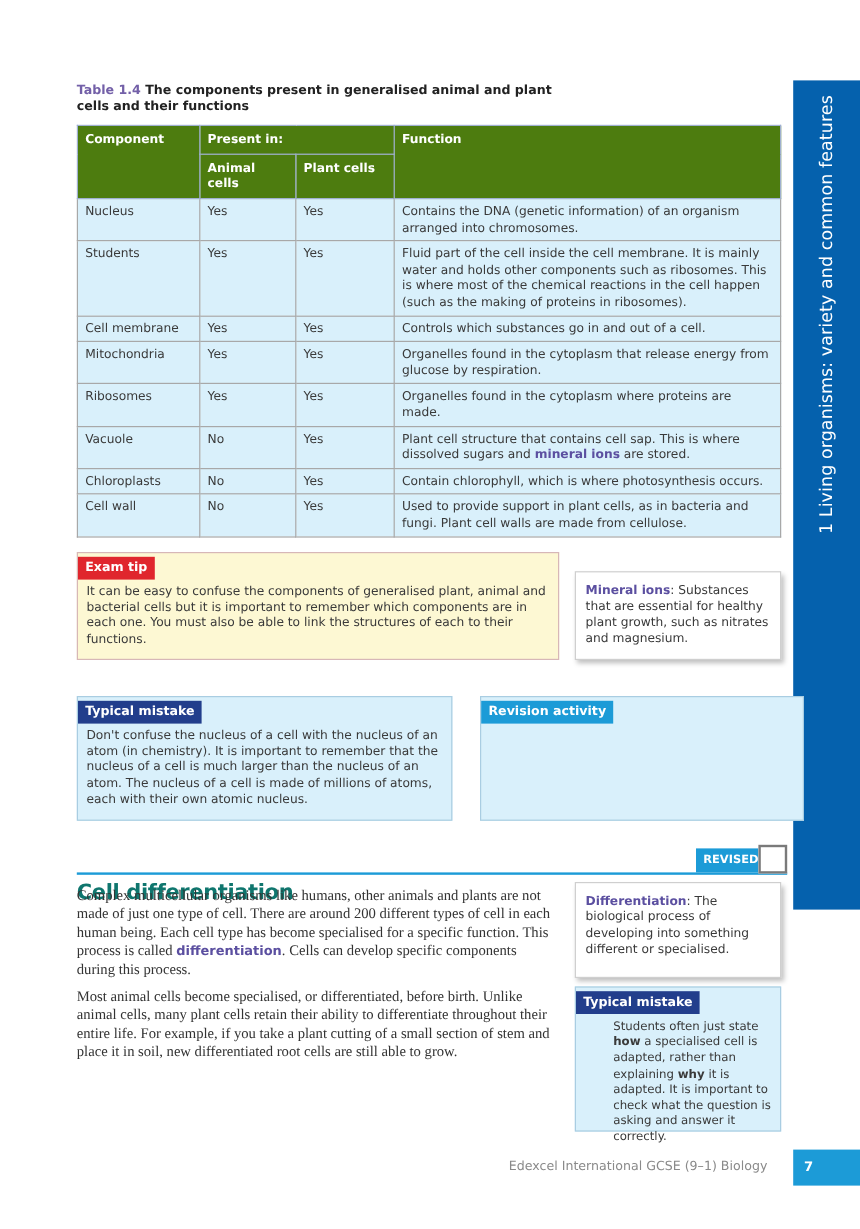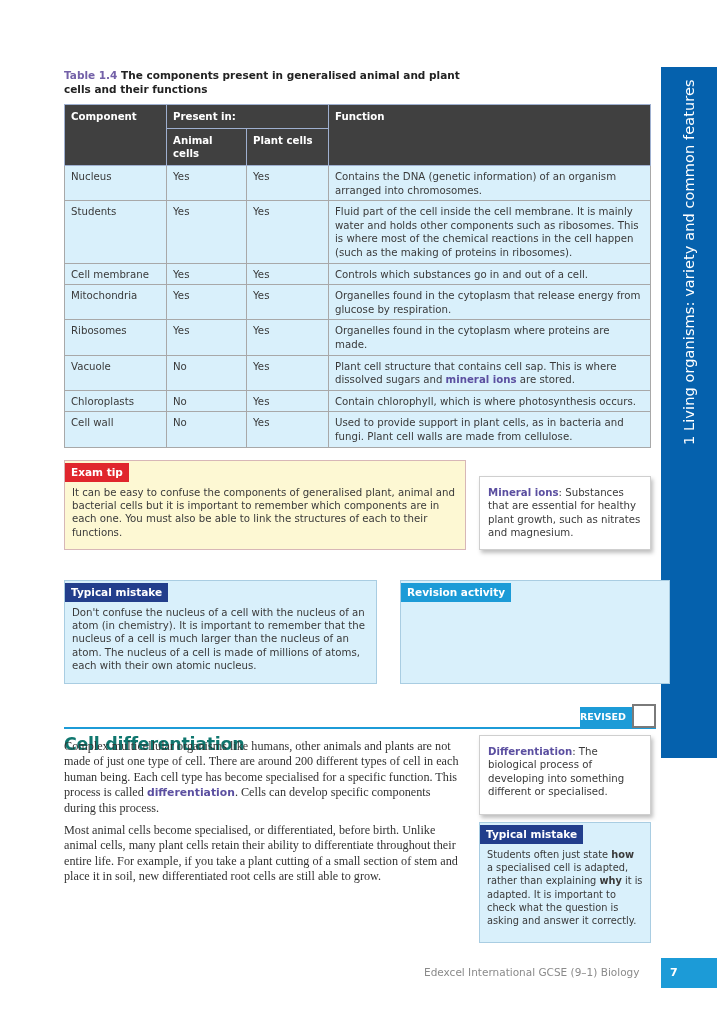--- a/index.html
+++ b/index.html
@@ -13,21 +13,21 @@
     transform-origin: 0 0; transform: translate(-11px, 378px) rotate(-90deg);
     color: #ffffff; font-size: 14.5px; line-height: 22px; white-space: nowrap; letter-spacing: 0.1px;
   }
 
   
   #table-caption { position: absolute; left: 64px; top: 68px; width: 420px; font-size: 10.5px; line-height: 14px; color: #222; font-weight: bold; }
   #table-caption .num { color: #7360a8; }
 
   
   #components-table { position: absolute; left: 64px; top: 104px; width: 587px; border-collapse: collapse; font-size: 10.2px; }
-  #components-table th { background: #404040; color: #fff; text-align: left; font-weight: bold; padding: 5px 6px; border: 1px solid #9fb0d0; vertical-align: top; line-height: 13px; }
+  #components-table th { background: #4d7c0f; color: #fff; text-align: left; font-weight: bold; padding: 5px 6px; border: 1px solid #9fb0d0; vertical-align: top; line-height: 13px; }
   #components-table td { background: #d9f0fb; border: 1px solid #a8a8a8; padding: 4px 6px 3px 6px; vertical-align: top; line-height: 13.6px; color: #3a3a3a; }
   #components-table .c1 { width: 102px; }
   #components-table .c2 { width: 80px; }
   #components-table .c3 { width: 82px; }
   .hl { color: #5b4fa0; font-weight: bold; }
 
   
   #exam-tip { position: absolute; left: 64px; top: 460px; width: 402px; height: 90px; background: #fdf8d3; border: 1px solid #d7b7b7; }
   .label-tag { display: inline-block; color: #fff; font-weight: bold; font-size: 10.5px; padding: 3px 6px; line-height: 13px; }
   #exam-tip .label-tag { background: #e0262d; }
@@ -38,26 +38,26 @@
   #def-mineral { left: 479px; top: 476px; width: 172px; height: 74px; }
   #def-diff { left: 479px; top: 735px; width: 172px; height: 80px; }
 
   
   .blue-box { position: absolute; background: #d9f0fb; border: 1px solid #a9cde2; }
   #mistake-1 { left: 64px; top: 580px; width: 313px; height: 104px; }
   #revision { left: 400px; top: 580px; width: 270px; height: 104px; }
   #mistake-2 { left: 479px; top: 822px; width: 172px; height: 121px; }
   .navy-tag { background: #223e8c; }
   .cyan-tag { background: #1c9bd7; }
-  #mistake-2 .box-body { font-size: 9.8px; line-height: 13.2px; padding: 4px 7px; }
+  #mistake-2 .box-body { font-size: 9.8px; line-height: 13.2px; padding: 4px 7px; margin-left: 24px; }
 
   
   #section-heading { position: absolute; left: 64px; top: 704px; width: 592px; height: 25px; border-bottom: 2px solid #1c9bd7; }
   #section-title { position: absolute; left: 0; top: -2px; font-size: 17.5px; font-weight: bold; color: #0f766e; letter-spacing: -0.3px; margin-top: 32px; }
-  #revised-label { position: absolute; left: 516px; top: 3px; width: 52px; height: 20px; background: #1c9bd7; color: #fff; font-size: 9.5px; font-weight: bold; line-height: 20px; text-align: left; }
+  #revised-label { position: absolute; left: 516px; top: 3px; width: 52px; height: 20px; background: #1c9bd7; color: #fff; font-size: 9.5px; font-weight: bold; line-height: 20px; text-align: right; }
   #revised-checkbox { position: absolute; left: 568px; top: 0; width: 24px; height: 24px; border: 2px solid #7a7a7a; background: #fff; }
 
   
   .body-para { position: absolute; left: 64px; width: 398px; font-family: "Liberation Serif", "DejaVu Serif", serif; font-size: 12.2px; line-height: 15.4px; color: #333; }
   #para-1 { top: 739px; }
   #para-2 { top: 823px; }
   .body-para .hl { font-family: "DejaVu Sans", sans-serif; font-size: 10.8px; }
 
   
   #footer-text { position: absolute; left: 424px; top: 966px; font-size: 10.5px; color: #8a8a8a; white-space: nowrap; }

